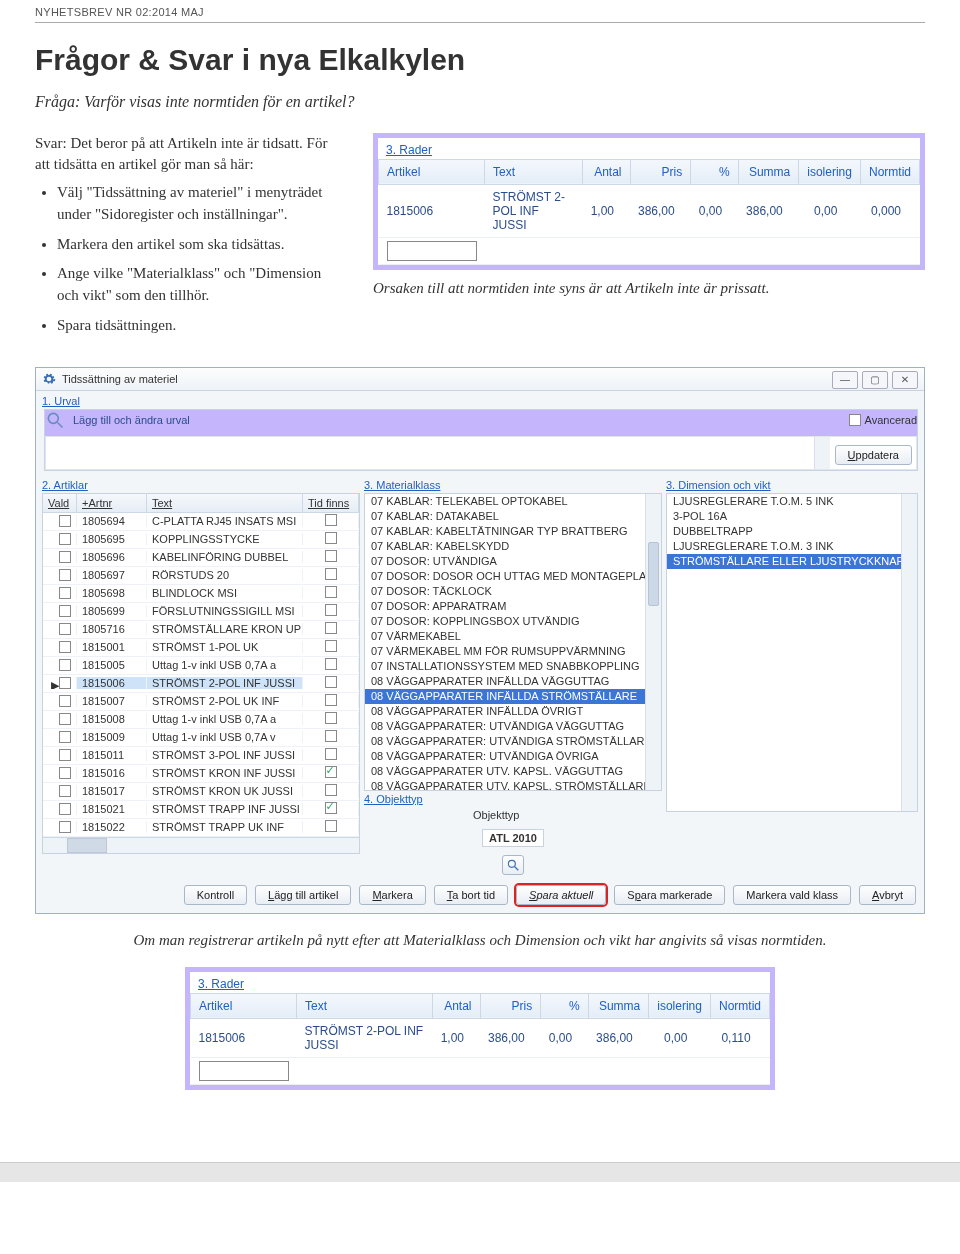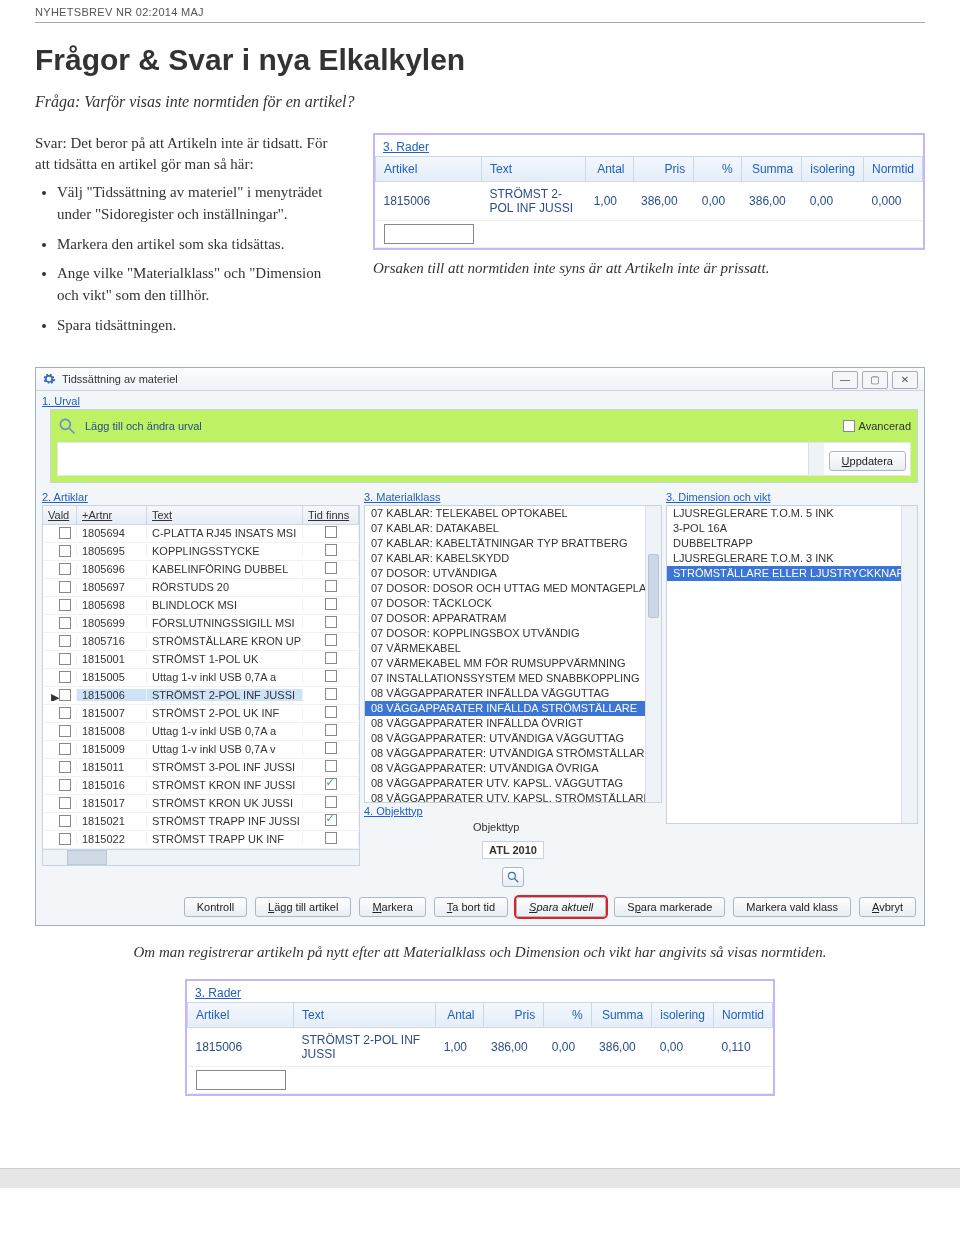--- a/index.html
+++ b/index.html
@@ -11,38 +11,38 @@
   .two-col { display: flex; gap: 28px; }
   .left-col { width: 310px; font-size: 15px; line-height: 1.45; }
   .left-col p { margin-bottom: 6px; }
   .left-col ul { padding-left: 22px; }
   .left-col li { margin-bottom: 8px; }
   .right-col { flex: 1; }
   .caption { font-style: italic; font-size: 15px; margin-top: 10px; }
   .caption-center { font-style: italic; font-size: 15px; text-align: center; margin: 18px 30px; }
 
   
-  .win-rader { border: 2px solid #c4b5fd; font-family: "Segoe UI", Arial, sans-serif; font-size: 12px; background: #fff; margin-bottom: 2px; }
+  .win-rader { border: 5px solid #c4b5fd; font-family: "Segoe UI", Arial, sans-serif; font-size: 12px; background: #fff; margin-bottom: 2px; }
   .win-rader .title { color: #2060c4; text-decoration: underline; padding: 5px 8px 2px 8px; font-size: 12px; }
   .win-rader table { width: 100%; border-collapse: collapse; }
   .win-rader th { background: linear-gradient(#f4f8fd, #e4edf7); color: #2060c4; font-weight: normal; text-align: left; padding: 5px 8px; border: 1px solid #cdd8e6; font-size: 12px; }
   .win-rader td { padding: 5px 8px; border-bottom: 1px solid #eaeff5; color: #2a4d8a; }
-  .win-rader td.num { text-align: left; color: #2a4d8a; padding-right: 16px; }
+  .win-rader td.num { text-align: center; color: #2a4d8a; padding-right: 16px; }
   .win-rader .input-cell { padding: 3px 8px; }
   .win-rader .input-cell input { width: 90px; height: 20px; border: 1px solid #888; background: #fff; }
 
   
   .app-window { border: 1px solid #9db2c9; background: #f3f6f9; font-family: "Segoe UI", Arial, sans-serif; font-size: 11px; margin-top: 22px; }
   .titlebar { background: linear-gradient(#fdfdfd, #eef3f8); display: flex; align-items: center; padding: 4px 6px; border-bottom: 1px solid #c7d3e1; position: relative; }
   .titlebar .gear { width: 14px; height: 14px; margin-right: 6px; color: #3a6fb7; }
   .titlebar .ttl { color: #333; }
   .titlebar .ctrls { position: absolute; right: 6px; top: 3px; display: flex; gap: 4px; }
   .titlebar .ctrls .btn { width: 26px; height: 18px; border: 1px solid #aab; background: #f4f6f9; border-radius: 2px; display: flex; align-items: center; justify-content: center; color: #555; font-size: 10px; }
   .section-label { color: #2060c4; text-decoration: underline; font-size: 11px; padding: 4px 6px 0 6px; }
-  .urval-box { border: 1px solid #c7d3e1; margin: 2px 6px 6px 14px; background: #bef264; padding: 6px; }
+  .urval-box { border: 1px solid #c7d3e1; margin: 2px 6px 6px 8px; background: #c4b5fd; }
   .urval-row1 { display: flex; align-items: center; gap: 8px; }
   .urval-row1 .mag { width: 20px; height: 20px; color: #6a8dc0; }
   .urval-row1 .urval-text { color: #2a4d8a; }
   .urval-row1 .spacer { flex: 1; }
   .urval-adv { font-size: 11px; color: #333; display:flex; align-items:center; gap:4px; }
   .urval-area { margin-top: 6px; height: 34px; background: #fff; border: 1px solid #dfe6ef; position: relative; }
   .urval-area .upd-btn { position: absolute; right: 4px; bottom: 4px; }
   .urval-area .scroll-v { position: absolute; right: 86px; top: 0; bottom: 0; width: 16px; background: #eef3f8; border-left: 1px solid #dde; }
 
   .btn-std { background: linear-gradient(#fefefe, #e9eef4); border: 1px solid #a9b8c9; border-radius: 3px; padding: 3px 12px; font-size: 11px; color: #222; cursor: pointer; }

